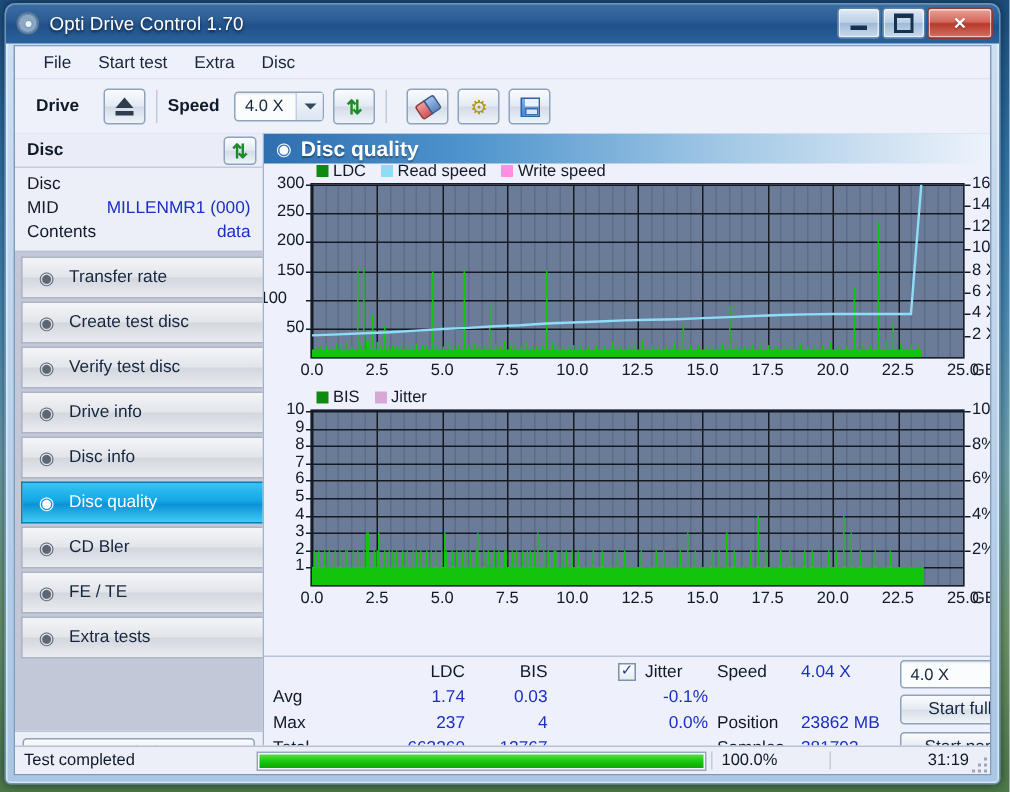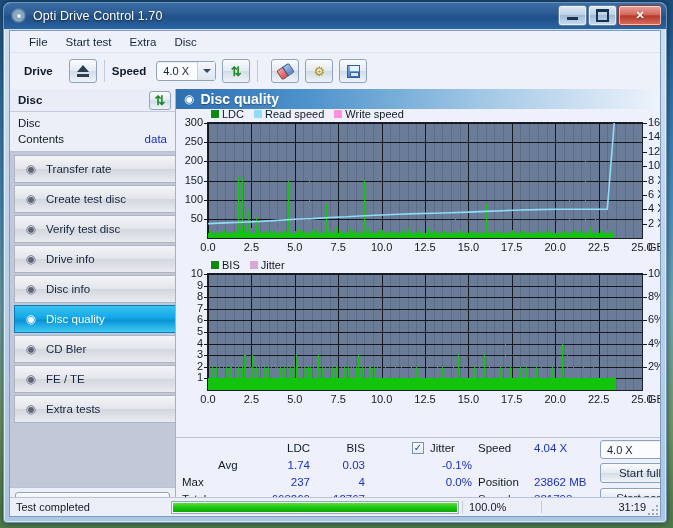--- a/index.html
+++ b/index.html
@@ -179,21 +179,21 @@
   }
   
   #statusbar{
     position:absolute;left:0;right:0;bottom:0;height:18px;background:#eceef8;
     border-top:1px solid #b9c3d6;display:flex;align-items:center;font-size:11px;color:#101a28;
   }
   #sb-text{width:152px;padding-left:6px;flex:none;}
   #sb-prog-wrap{flex:1;height:13px;margin:0 3px;border:1px solid #9aa7ba;background:#f4f6fb;box-sizing:border-box;position:relative;}
   #sb-prog{position:absolute;left:1px;top:1px;bottom:1px;background:linear-gradient(180deg,#56e03e,#16c40b 55%,#0fa608);}
   #sb-pct{width:72px;flex:none;border-left:1px solid #c4ccdb;padding-left:6px;}
-  #sb-time{width:92px;flex:none;border-left:1px solid #c4ccdb;text-align:right;padding-right:14px;padding-left:12px;}
+  #sb-time{width:92px;flex:none;border-left:1px solid #c4ccdb;text-align:right;padding-right:14px;}
   #grip{position:absolute;right:2px;bottom:1px;width:12px;height:12px;}
   #grip i{position:absolute;width:2px;height:2px;background:#9aa7ba;}
 </style>
 </head>
 <body>
 
 <div id="app-window">
 
   <div id="titlebar">
     <div class="tb-icon">
@@ -259,20 +259,24 @@
       <div id="leftpane">
         <div id="disc-head">
           <span class="t">Disc</span>
           <span class="sq-btn">
               <span class="swap-ico">⇅</span>
             </span>
         </div>
         <div id="disc-info">
           <div class="dirow">
             <span class="k">Disc</span>
+          </div>
+          <div class="dirow">
+            <span class="k">MID</span>
+            <span class="v">MILLENMR1 (000)</span>
           </div>
           <div class="dirow">
             <span class="k">Contents</span>
             <span class="v">data</span>
           </div>
         </div>
 
         <div id="navlist">
           <div class="navitem">
             <span class="nav-ico">◉</span>
@@ -491,21 +495,21 @@
               <div style="position: absolute; left: 387px; width: 1px; bottom: 0px; height: 23.7667px; background: rgb(18, 196, 12);"></div>
               <div style="position: absolute; left: 392px; width: 1px; bottom: 0px; height: 9.2px; background: rgb(18, 196, 12);"></div>
               <div style="position: absolute; left: 399px; width: 1px; bottom: 0px; height: 7.66667px; background: rgb(18, 196, 12);"></div>
               <div style="position: absolute; left: 404px; width: 1px; bottom: 0px; height: 6.9px; background: rgb(18, 196, 12);"></div>
               <svg width="434" height="115" style="position: absolute; left: 0px; top: 0px;">
                 <path d="M0.0,100.6L17.4,99.9L34.7,99.2L52.1,98.5L69.4,97.4L86.8,96.3L104.2,95.6L121.5,94.5L138.9,93.8L156.2,92.7L173.6,92.0L191.0,91.3L208.3,90.6L225.7,90.2L243.0,89.8L260.4,89.1L277.8,88.4L295.1,87.7L312.5,87.0L329.8,86.6L347.2,86.3L364.6,86.3L381.9,86.3L399.3,86.3L406.2,0.0" stroke="#8fdcf7" stroke-width="1.6" fill="none"></path>
               </svg>
             </div>
             <div class="ax-lbl" style="left: -3px; width: 30px; text-align: right; top: 102.833px;">50</div>
             <div class="tick" style="left: 28px; top: 109.833px; width: 4px; height: 1px;"></div>
-            <div class="ax-lbl" style="left: -3px; width: 30px; text-align: right; top: 83.6667px;">100</div>
+            <div class="ax-lbl" style="left: -3px; width: 30px; top: 83.6667px;">100</div>
             <div class="tick" style="left: 28px; top: 90.6667px; width: 4px; height: 1px;"></div>
             <div class="ax-lbl" style="left: -3px; width: 30px; text-align: right; top: 64.5px;">150</div>
             <div class="tick" style="left: 28px; top: 71.5px; width: 4px; height: 1px;"></div>
             <div class="ax-lbl" style="left: -3px; width: 30px; text-align: right; top: 45.3333px;">200</div>
             <div class="tick" style="left: 28px; top: 52.3333px; width: 4px; height: 1px;"></div>
             <div class="ax-lbl" style="left: -3px; width: 30px; text-align: right; top: 26.1667px;">250</div>
             <div class="tick" style="left: 28px; top: 33.1667px; width: 4px; height: 1px;"></div>
             <div class="ax-lbl" style="left: -3px; width: 30px; text-align: right; top: 7px;">300</div>
             <div class="tick" style="left: 28px; top: 14px; width: 4px; height: 1px;"></div>
             <div class="ax-lbl" style="left: 472px; top: 107.625px;">2 X</div>
@@ -796,21 +800,21 @@
             <div class="ax-lbl" style="left: 362.2px; width: 34px; text-align: center; top: 134px;">20.0</div>
             <div class="ax-lbl" style="left: 405.6px; width: 34px; text-align: center; top: 134px;">22.5</div>
             <div class="ax-lbl" style="left: 449px; width: 34px; text-align: center; top: 134px;">25.0</div>
             <div class="ax-lbl" style="left: 472px; top: 134px;">GB</div>
           </div>
 
         <div id="stats">
           <div class="abs" style="left:88px;top:4px;width:46px;text-align:right;">LDC</div>
           <div class="abs" style="left:145px;top:4px;width:44px;text-align:right;">BIS</div>
 
-          <div class="abs" style="left:6px;top:21px;margin-left:36px;">Avg</div>
+          <div class="abs" style="left:6px;top:21px;">Avg</div>
           <div class="abs" style="left:6px;top:38px;">Max</div>
           <div class="abs" style="left:6px;top:55px;">Total</div>
 
           <div class="abs num" style="left:60px;top:21px;width:74px;text-align:right;">1.74</div>
           <div class="abs num" style="left:60px;top:38px;width:74px;text-align:right;">237</div>
           <div class="abs num" style="left:48px;top:55px;width:86px;text-align:right;">663260</div>
 
           <div class="abs num" style="left:136px;top:21px;width:53px;text-align:right;">0.03</div>
           <div class="abs num" style="left:136px;top:38px;width:53px;text-align:right;">4</div>
           <div class="abs num" style="left:130px;top:55px;width:59px;text-align:right;">12767</div>

